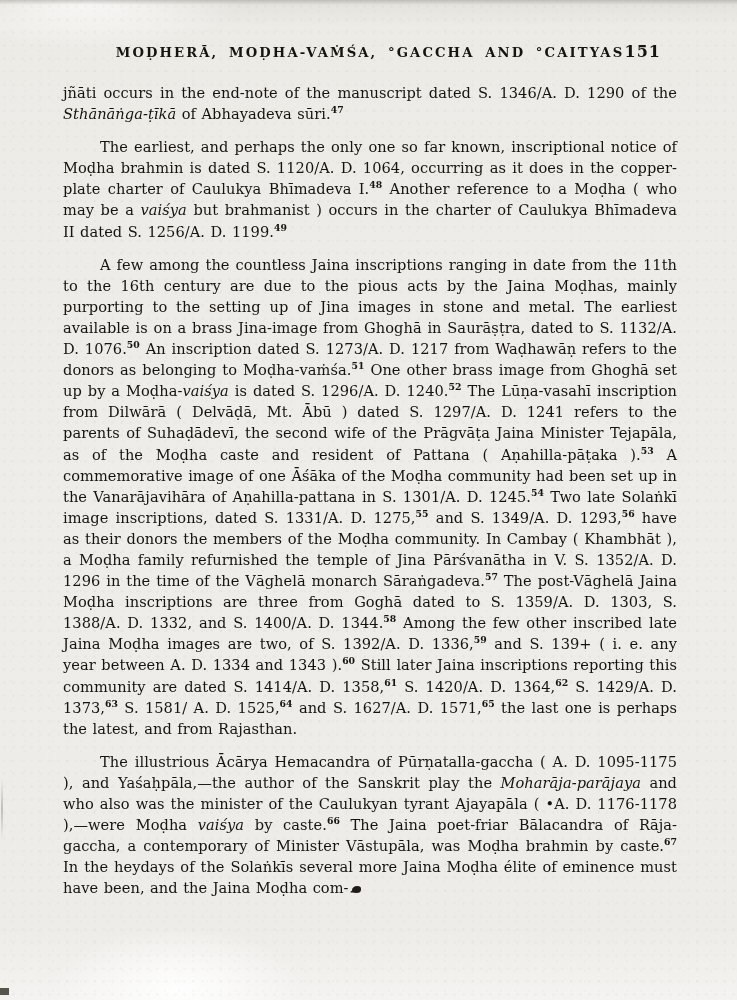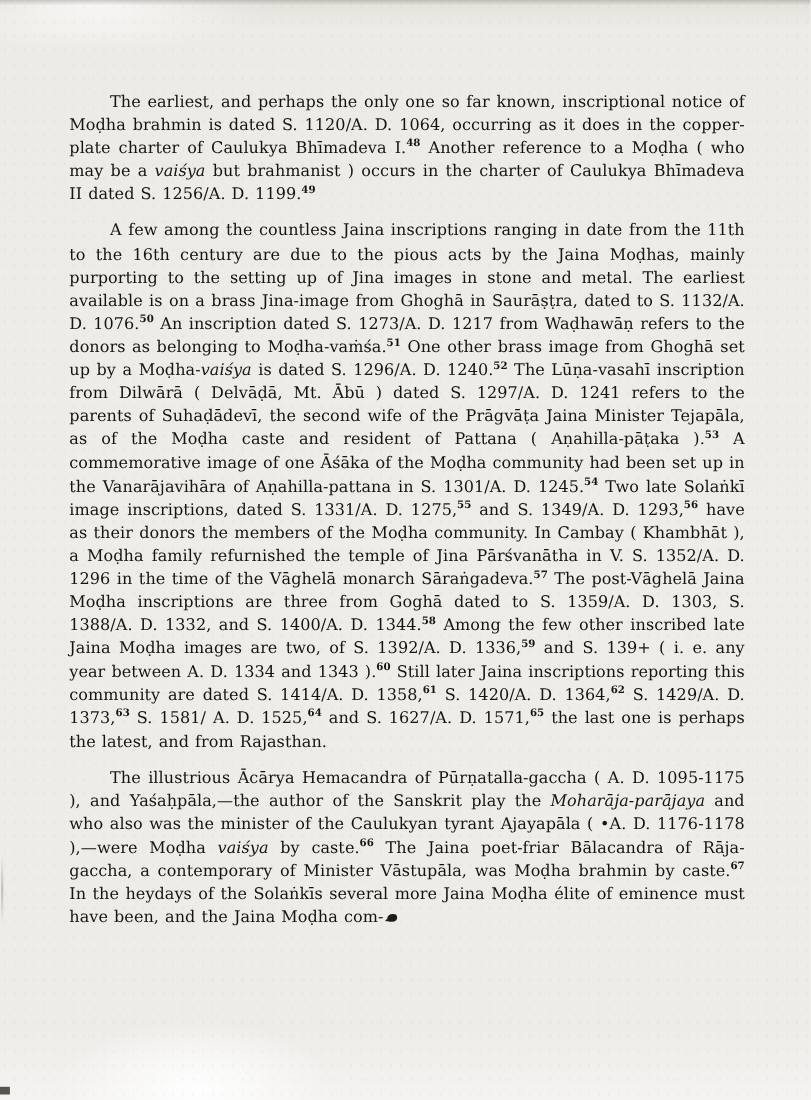--- a/index.html
+++ b/index.html
@@ -88,22 +88,27 @@
     box-shadow: -4px 2px 0 -2.4px #201b14;
   }
 </style>
 </head>
 <body>
 
 <div class="page">
 
   <div class="top-edge"></div>
 
+  <div class="header">
+    <span class="running-title">MOḌHERĀ, MOḌHA-VAṀŚA, °GACCHA AND °CAITYAS</span>
+    <span class="page-number">151</span>
+  </div>
 
   <div class="body-text" id="paragraphs">
+      <p class="para"><span>jñāti occurs in the end-note of the manuscript dated S. 1346/A. D. 1290 of the </span><i>Sthānāṅga-ṭīkā</i><span> of Abhayadeva sūri.</span><sup>47</sup></p>
       <p class="para indent"><span>The earliest, and perhaps the only one so far known, inscriptional notice of Moḍha brahmin is dated S. 1120/A. D. 1064, occurring as it does in the copper-plate charter of Caulukya Bhīmadeva I.</span><sup>48</sup><span>  Another reference to a Moḍha ( who may be a </span><i>vaiśya</i><span> but brahmanist ) occurs in the charter of Caulukya Bhīmadeva II dated S. 1256/A. D. 1199.</span><sup>49</sup></p>
       <p class="para indent"><span>A few among the countless Jaina inscriptions ranging in date from the 11th to the 16th century are due to the pious acts by the Jaina Moḍhas, mainly purporting to the setting up of Jina images in stone and metal.  The earliest available is on a brass Jina-image from Ghoghā in Saurāṣṭra, dated to S. 1132/A. D. 1076.</span><sup>50</sup><span> An inscription dated S. 1273/A. D. 1217 from Waḍhawāṇ refers to the donors as belonging to Moḍha-vaṁśa.</span><sup>51</sup><span>  One other brass image from Ghoghā set up by a Moḍha-</span><i>vaiśya</i><span> is dated S. 1296/A. D. 1240.</span><sup>52</sup><span>  The Lūṇa-vasahī inscription from Dilwārā ( Delvāḍā, Mt. Ābū ) dated S. 1297/A. D. 1241 refers to the parents of Suhaḍādevī, the second wife of the Prāgvāṭa Jaina Minister Tejapāla, as of the Moḍha caste and resident of Pattana ( Aṇahilla-pāṭaka ).</span><sup>53</sup><span>  A commemorative image of one Āśāka of the Moḍha community had been set up in the Vanarājavihāra of Aṇahilla-pattana in S. 1301/A. D. 1245.</span><sup>54</sup><span>  Two late Solaṅkī image inscriptions, dated S. 1331/A. D. 1275,</span><sup>55</sup><span> and S. 1349/A. D. 1293,</span><sup>56</sup><span> have as their donors the members of the Moḍha community. In Cambay ( Khambhāt ), a Moḍha family refurnished the temple of Jina Pārśvanātha in V. S. 1352/A. D. 1296 in the time of the Vāghelā monarch Sāraṅgadeva.</span><sup>57</sup><span>  The post-Vāghelā Jaina Moḍha inscriptions are three from Goghā dated to S. 1359/A. D. 1303, S. 1388/A. D. 1332, and S. 1400/A. D. 1344.</span><sup>58</sup><span>  Among the few other inscribed late Jaina Moḍha images are two, of S. 1392/A. D. 1336,</span><sup>59</sup><span> and S. 139+ ( i. e. any year between A. D. 1334 and 1343 ).</span><sup>60</sup><span>  Still later Jaina inscriptions reporting this community are dated S. 1414/A. D. 1358,</span><sup>61</sup><span> S. 1420/A. D. 1364,</span><sup>62</sup><span> S. 1429/A. D. 1373,</span><sup>63</sup><span> S. 1581/ A. D. 1525,</span><sup>64</sup><span> and S. 1627/A. D. 1571,</span><sup>65</sup><span> the last one is perhaps the latest, and from Rajasthan.</span></p>
       <p class="para indent"><span>The illustrious Ācārya Hemacandra of Pūrṇatalla-gaccha ( A. D. 1095-1175 ), and Yaśaḥpāla,—the author of the Sanskrit play the </span><i>Moharāja-parājaya</i><span> and who also was the minister of the Caulukyan tyrant Ajayapāla ( •A. D. 1176-1178 ),—were Moḍha </span><i>vaiśya</i><span> by caste.</span><sup>66</sup><span>  The Jaina poet-friar Bālacandra of Rāja-gaccha, a contemporary of Minister Vāstupāla, was Moḍha brahmin by caste.</span><sup>67</sup><span>  In the heydays of the Solaṅkīs several more Jaina Moḍha élite of eminence must have been, and the Jaina Moḍha com-</span><span class="ink-blot"></span></p>
     </div>
 
   <div class="left-scratch"></div>
   <div class="corner-mark"></div>
 
 </div>
 

